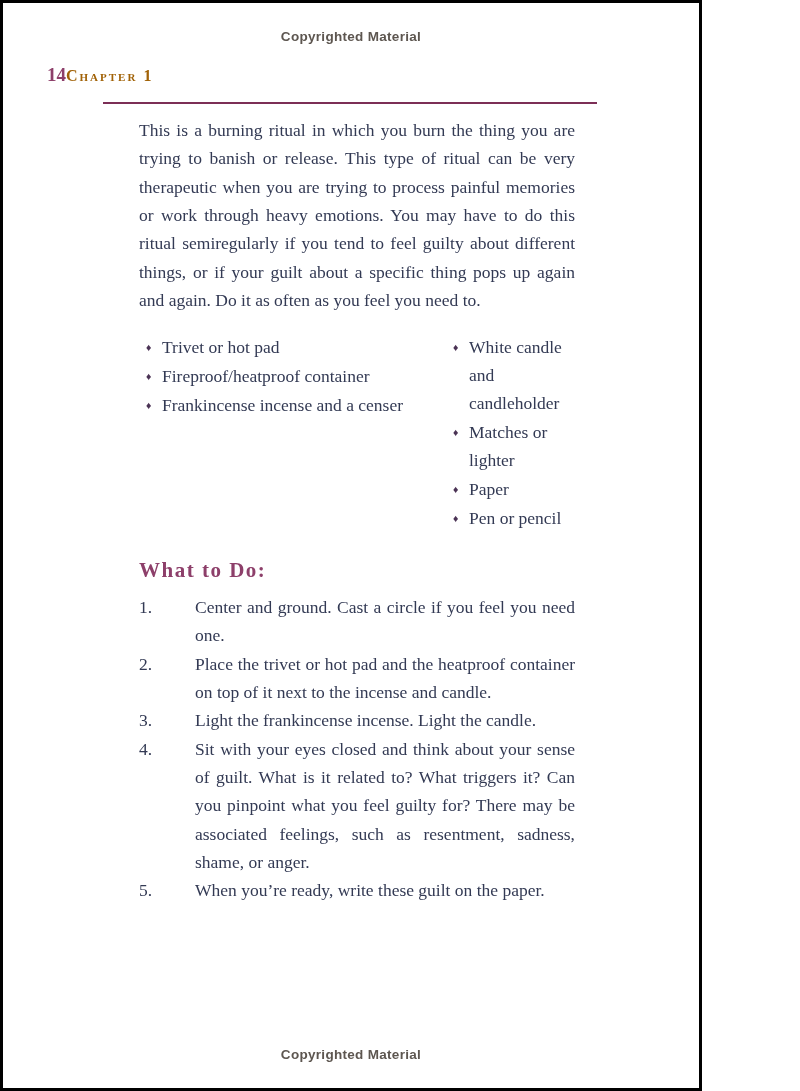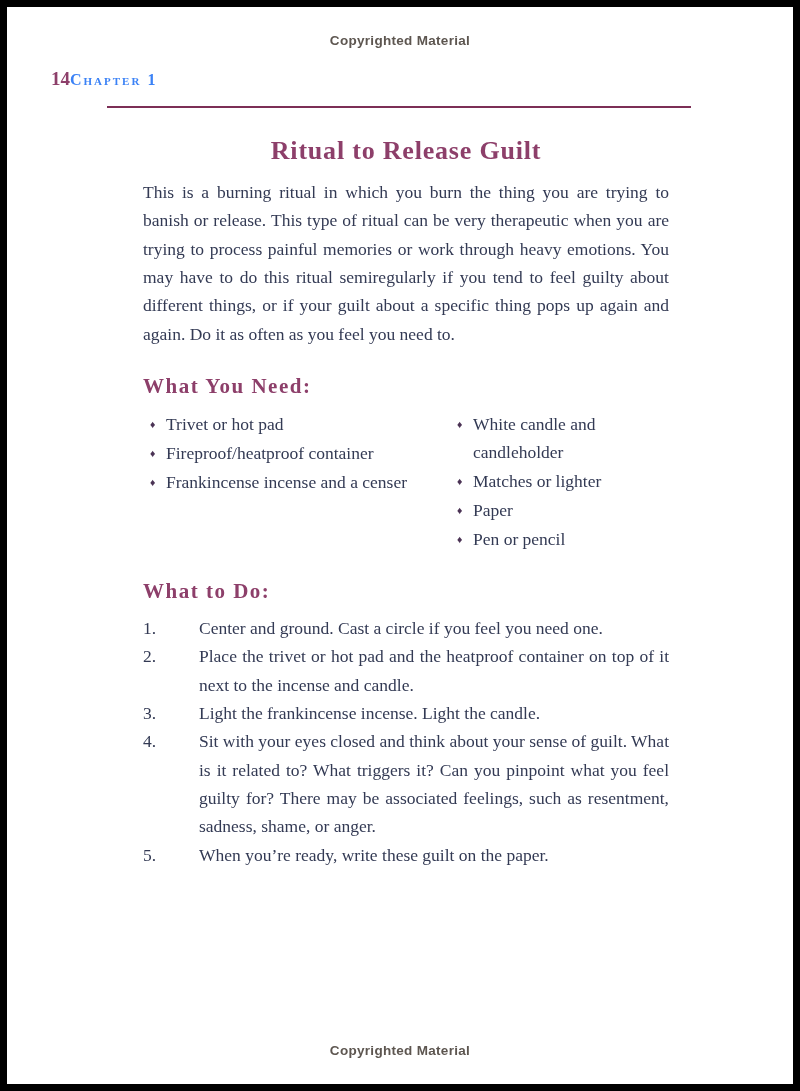--- a/index.html
+++ b/index.html
@@ -1,21 +1,21 @@
 <!DOCTYPE html>
 <html><head>
 <meta charset="utf-8">
 <style>
   html, body { margin: 0; padding: 0; background: #ffffff; }
   .page {
-    width: 800px;
+    width: 702px;
     height: 1091px;
     box-sizing: border-box;
     background: #ffffff;
-    border: 7px solid #000000;
+    border: 3px solid #000000;
     font-family: "Liberation Serif", serif;
     color: #333a54;
     position: relative;
     overflow: hidden;
   }
   .copyright {
     text-align: center;
     font-family: "Liberation Sans", sans-serif;
     font-weight: bold;
     font-size: 13.5px;
@@ -29,21 +29,21 @@
     display: flex;
     align-items: baseline;
     margin: 20px 102px 0 44px;
   }
   .page-number {
     color: #8d3f6a;
     font-size: 19px;
     font-weight: bold;
   }
   .chapter {
-    color: #3b82f6;
+    color: #a16207;
     font-size: 16px;
     font-weight: bold;
     letter-spacing: 2px;
     font-variant: small-caps;
   }
   .rule {
     height: 2px;
     background: #7c2f56;
     margin: 16px 102px 0 100px;
   }
@@ -113,25 +113,23 @@
 
   <div class="header-row">
     <span class="page-number">14</span>
     <span class="chapter">Chapter 1</span>
   </div>
 
   <div class="rule"></div>
 
   <div class="content">
 
-    <div class="title">Ritual to Release Guilt</div>
 
     <p class="para">This is a burning ritual in which you burn the thing you are trying to banish or release. This type of ritual can be very therapeutic when you are trying to process painful memories or work through heavy emotions. You may have to do this ritual semiregularly if you tend to feel guilty about different things, or if your guilt about a specific thing pops up again and again. Do it as often as you feel you need to.</p>
 
-    <div class="section-heading">What You Need:</div>
 
     <div class="need-grid">
       <div class="need-col-left">
         <div class="need-item">
           <span class="bullet">♦</span>
           <span class="need-text">Trivet or hot pad</span>
         </div>
         <div class="need-item">
           <span class="bullet">♦</span>
           <span class="need-text">Fireproof/heatproof container</span>

